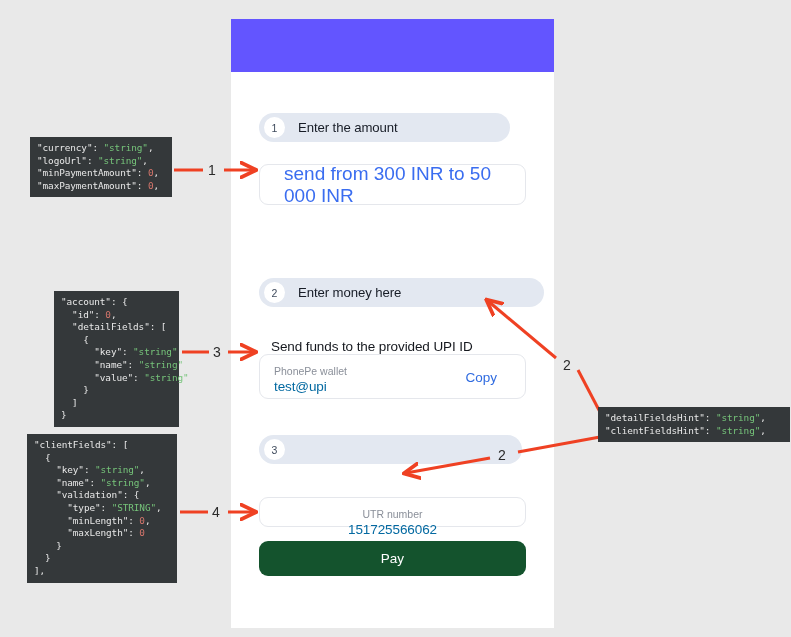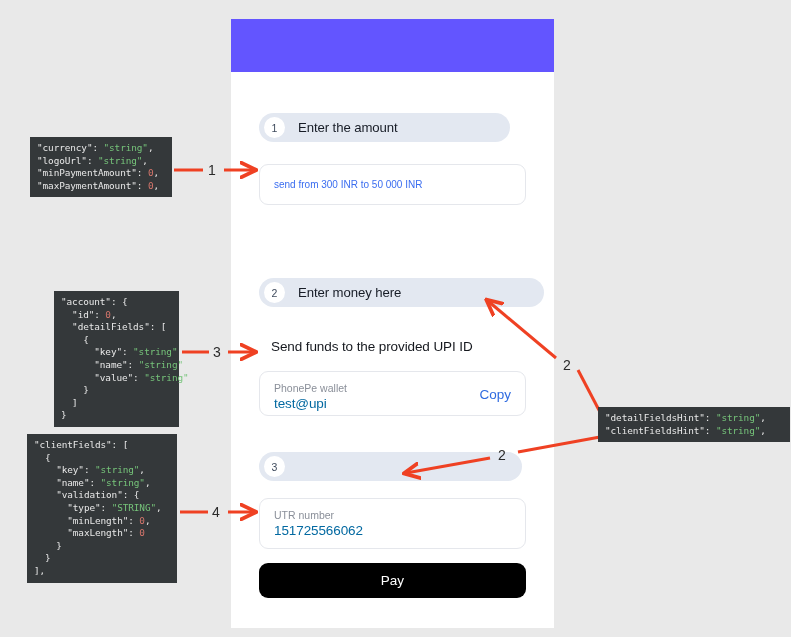--- a/index.html
+++ b/index.html
@@ -70,55 +70,56 @@
   .field-card {
     border: 1px solid #e5e7ec;
     border-radius: 9px;
     background: #ffffff;
     box-sizing: border-box;
     padding: 9px 14px;
     position: relative;
   }
   .field-hint-text {
     color: #3a6df0;
-    font-size: 10px;
+    font-size: 19px;
+    margin-left: 10px;
   }
   .field-small-label {
     font-size: 10.5px;
     color: #8a8f99;
     line-height: 14px;
   }
   .field-value {
     font-size: 13.5px;
     color: #0369a1;
     font-weight: normal;
     line-height: 18px;
     letter-spacing: -0.1px;
   }
   .copy-link {
     position: absolute;
-    right: 14px;
+    right: 28px;
     top: 50%;
     transform: translateY(-50%);
     color: #2f6be0;
     font-size: 13.5px;
   }
 
   .section-hint {
     font-size: 13.5px;
     color: #15181e;
     padding-left: 12px;
     letter-spacing: -0.1px;
   }
 
   
   #pay-button {
     width: 100%;
     height: 35px;
-    background: #000000;
+    background: #14532d;
     border: none;
     border-radius: 9px;
     color: #ffffff;
     font-size: 13.5px;
     font-family: "Liberation Sans", sans-serif;
     display: flex;
     align-items: center;
     justify-content: center;
   }
 
@@ -175,32 +176,32 @@
       <span class="field-hint-text">send from 300 INR to 50 000 INR</span>
     </div>
 
     <div class="step-pill" style="margin-top:73px; width:285px;">
       <div class="step-circle">2</div>
       <div class="step-label">Enter money here</div>
     </div>
 
     <div class="section-hint" style="margin-top:32px;">Send funds to the provided UPI ID</div>
 
-    <div class="field-card" style="margin-top:17px; height:45px;">
+    <div class="field-card" style="height:45px;">
       <div class="field-small-label">PhonePe wallet</div>
       <div class="field-value">test@upi</div>
       <span class="copy-link">Copy</span>
     </div>
 
     <div class="step-pill" style="margin-top:36px; width:263px;">
       <div class="step-circle">3</div>
     </div>
 
 
-    <div class="field-card" style="margin-top:17px; height:51px;">
+    <div class="field-card" style="margin-top:33px; height:30px;text-align:center;">
       <div class="field-small-label">UTR number</div>
       <div class="field-value">151725566062</div>
     </div>
 
     <div style="margin-top:14px;">
       <button id="pay-button">Pay</button>
     </div>
 
   </div>
 </div>

